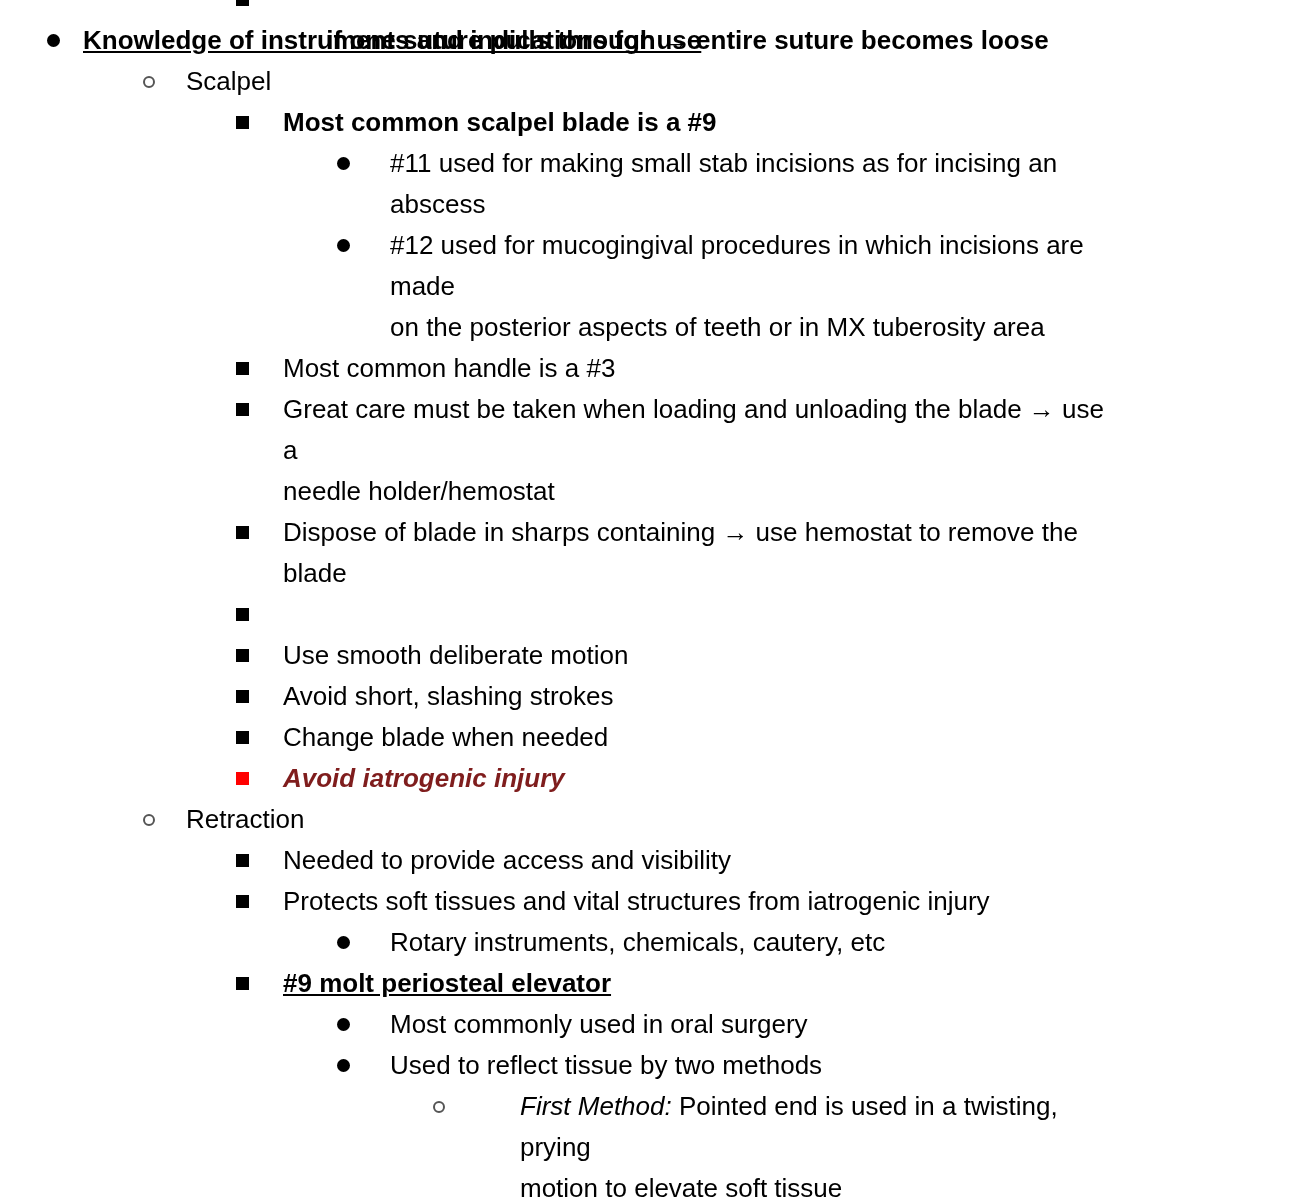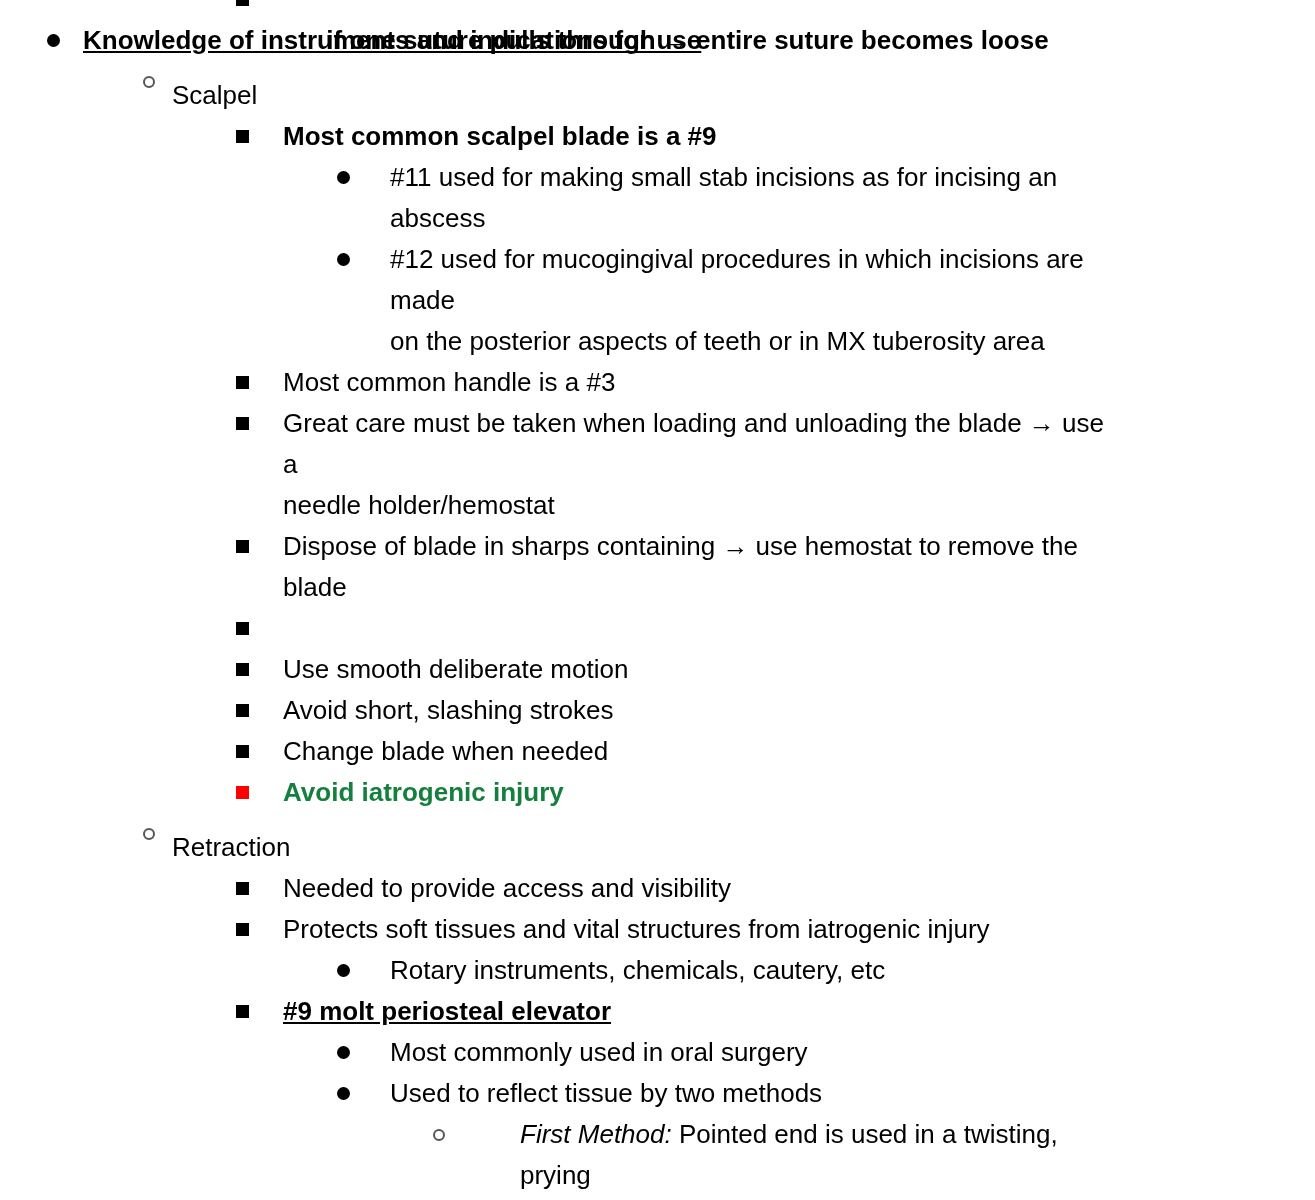--- a/index.html
+++ b/index.html
@@ -15,40 +15,40 @@
     overflow: hidden;
     color: #000;
     font-size: 26px;
     line-height: 41px;
   }
   .outline { position: absolute; top: 20px; left: 0; width: 100%; }
   .item { display: flex; align-items: flex-start; }
   .clipped { position: absolute; top: -21px; left: 0; width: 100%; }
   
   .lv1 { padding-left: 47px;  }
-  .lv2 { padding-left: 143px; flex-direction: column; }
+  .lv2 { padding-left: 143px; }
   .lv3 { padding-left: 236px; }
   .lv4 { padding-left: 337px; }
   .lv5 { padding-left: 433px; gap: 43px; }
   .bullet { flex: 0 0 14px; height: 41px; position: relative; }
   .bullet .shape { position: absolute; top: 14px; left: 0; }
   .disc .shape   { width: 13px; height: 13px; border-radius: 50%; background: #000; }
   .circle .shape { width: 8px;  height: 8px;  border-radius: 50%; border: 2.5px solid #555; background: transparent; top: 15px; }
   .square .shape { width: 13px; height: 13px; background: #000; }
   .square-red .shape { width: 13px; height: 13px; background: #ff0000; }
   .text { white-space: pre-wrap; }
   .lv1 .text { margin-left: 22px; }
   .lv2 .text { margin-left: 29px; }
   .lv3 .text { margin-left: 33px; }
   .lv4 .text { margin-left: 39px; }
   .lv5 .text { margin-left: 30px; }
   .b { font-weight: bold; }
   .i { font-style: italic; }
   .u { text-decoration: underline; }
-  .red { color: #15803d; }
+  .red { color: #7f1d1d; font-style: italic; }
 </style>
 </head>
 <body>
 
 <div class="page">
 
   <div class="item clipped lv3">
     <span class="bullet square">
         <span class="shape"></span>
       </span>

